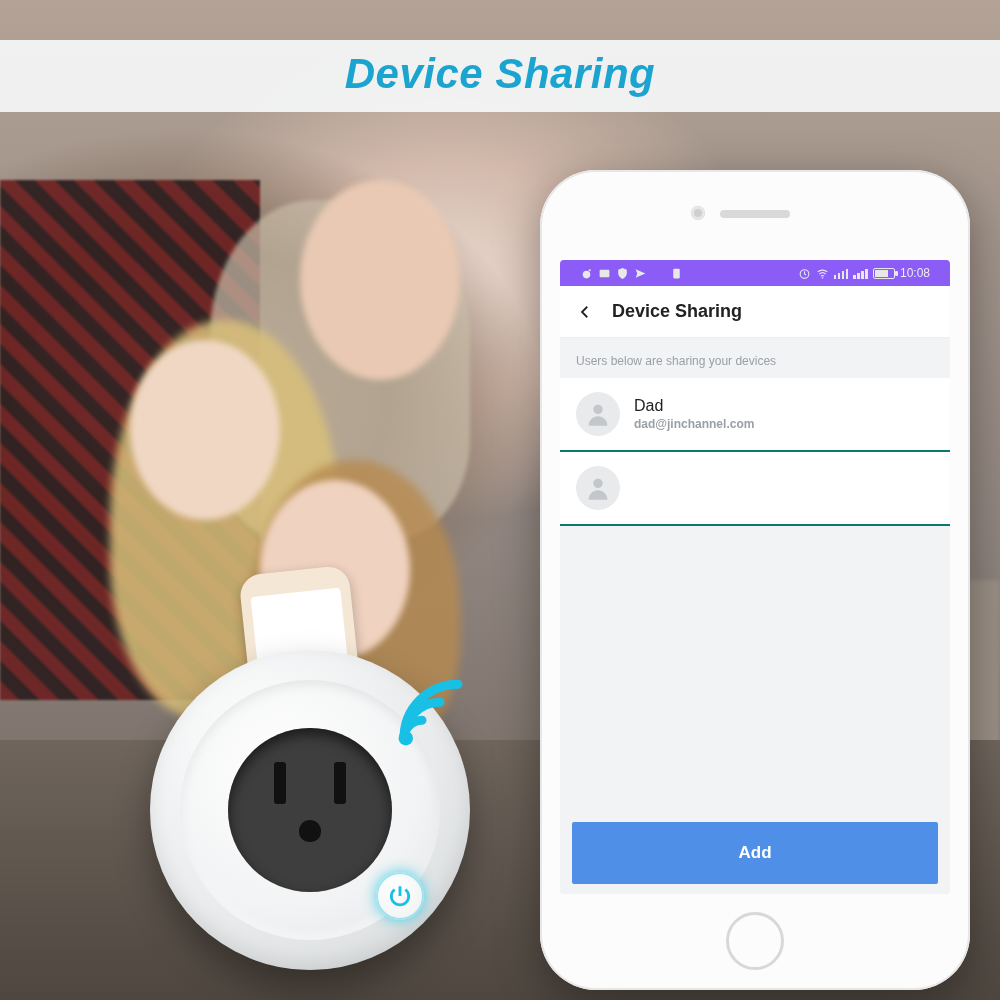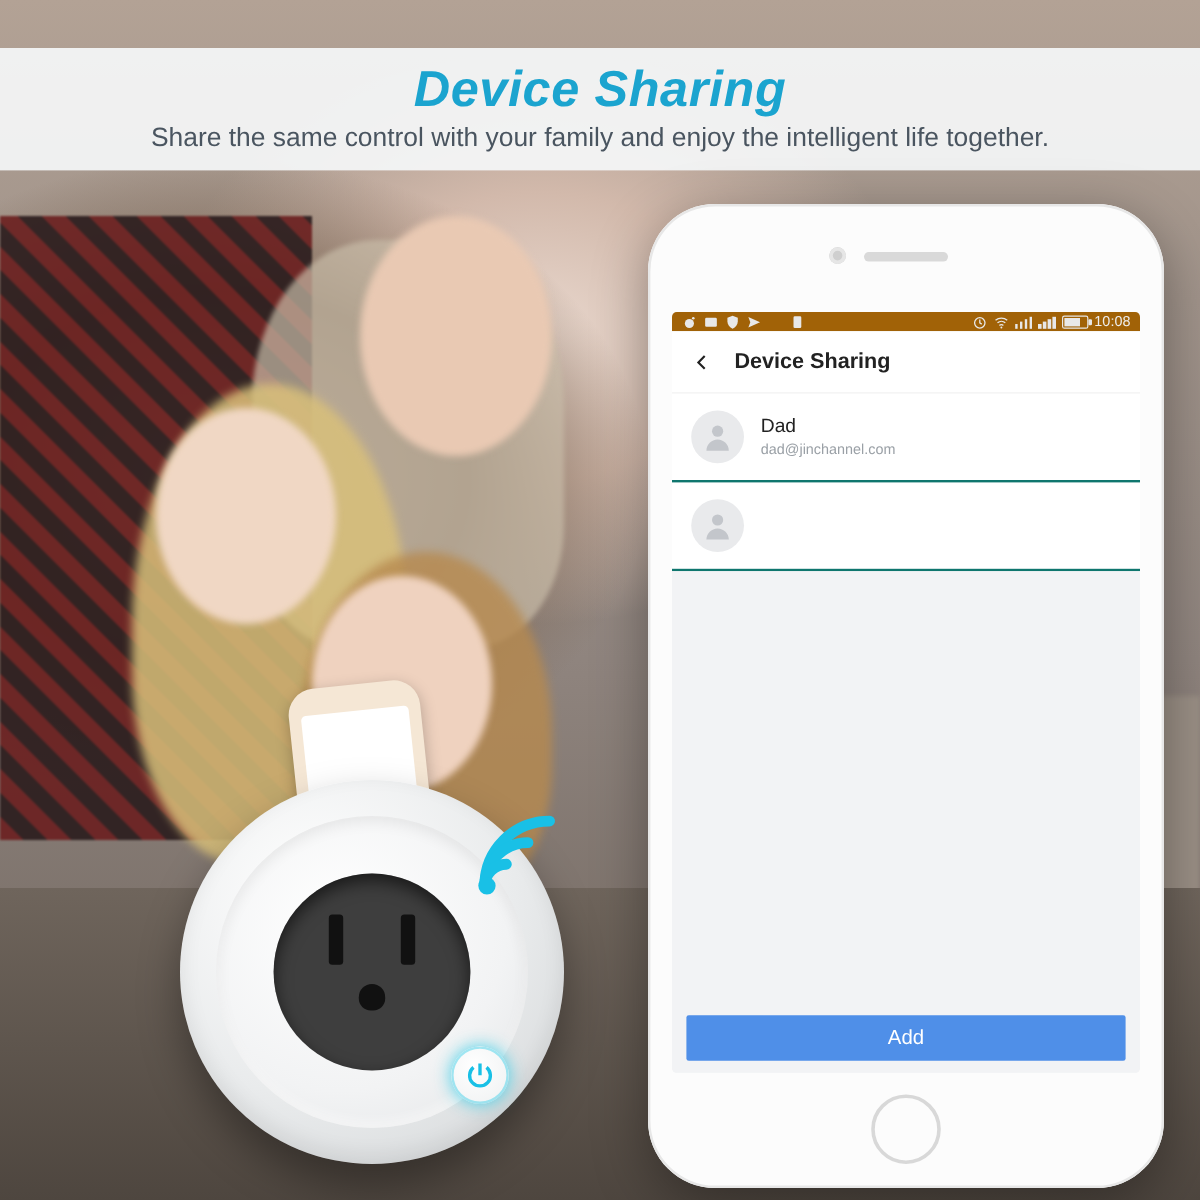--- a/index.html
+++ b/index.html
@@ -33,21 +33,21 @@
   .held-phone::after { content:""; position:absolute; left:10px; right:10px; top:22px; bottom:26px; background:#fff; border-radius:4px; }
 
   
   .phone { position:absolute; right:30px; top:170px; width:430px; height:820px; background:#fcfcfc; border-radius:56px; box-shadow:0 12px 45px rgba(0,0,0,.35), inset 0 0 0 2px #e7e7e7; }
   .phone .earpiece { position:absolute; top:40px; left:50%; transform:translateX(-50%); width:70px; height:8px; background:#d9d9d9; border-radius:5px;}
   .phone .cam { position:absolute; top:36px; left:calc(50% - 64px); width:14px; height:14px; background:#cfcfcf; border-radius:50%; box-shadow:inset 0 0 0 3px #e6e6e6;}
   .phone .homebtn { position:absolute; bottom:20px; left:50%; transform:translateX(-50%); width:58px; height:58px; border:3px solid #d8d8d8; border-radius:50%; }
   .screen { position:absolute; top:90px; bottom:96px; left:20px; right:20px; background:#f2f3f5; border-radius:4px; overflow:hidden; display:flex; flex-direction:column;}
 
   
-  .statusbar { height:16px; background:#a16207; color:#eee; display:flex; align-items:center; justify-content:space-between; padding:0 8px; font-size:12px;}
+  .statusbar { height:26px; background:#8b5cf6; color:#eee; display:flex; align-items:center; justify-content:space-between; padding:0 20px; font-size:12px;}
   .statusbar .left, .statusbar .right { display:flex; align-items:center; gap:5px;}
   .statusbar svg { display:block; }
   .sb-ico { width:13px; height:13px; fill:#e8e8e8; }
   .bars { display:flex; align-items:flex-end; gap:1.5px; height:12px;}
   .bars span { width:2.5px; background:#e8e8e8;}
   .bars span:nth-child(1){height:4px} .bars span:nth-child(2){height:6px} .bars span:nth-child(3){height:8px} .bars span:nth-child(4){height:10px}
   .batt { width:22px; height:11px; border:1.5px solid #e8e8e8; border-radius:2px; position:relative; padding:1px;}
   .batt::after{content:"";position:absolute;right:-4px;top:2px;width:2.5px;height:5px;background:#e8e8e8;border-radius:1px;}
   .batt i{display:block;width:70%;height:100%;background:#e8e8e8;}
 
@@ -57,25 +57,25 @@
   .appheader .back svg { width:18px; height:18px; stroke:#222; stroke-width:2.4; fill:none;}
   .appheader .title { font-size:18px; font-weight:700; color:#222;}
 
   .hint { font-size:12px; color:#9aa0a6; padding:16px 16px 10px; background:#f2f3f5;}
 
   .userlist { background:#fff;}
   .userrow { display:flex; align-items:center; gap:14px; padding:14px 16px; border-bottom:2px solid #0f766e;}
   .avatar { width:44px; height:44px; border-radius:50%; background:#e9eaec; display:flex; align-items:center; justify-content:center;}
   .avatar svg { width:28px; height:28px; fill:#c3c6cb;}
   .usercol .uname { font-size:16px; color:#222; font-weight:500;}
-  .usercol .uemail{ font-size:12px; color:#9aa0a6; margin-top:2px;}
+  .usercol .uemail{ font-size:12px; color:#9aa0a6; margin-top:2px;font-weight:bold;}
 
   .spacer { flex:1; background:#f2f3f5;}
   .addbar { padding:10px 12px; background:#f2f3f5;}
-  .addbtn { width:100%; height:38px; background:#4f8fe8; color:#fff; font-size:17px; border:none; border-radius:2px; font-weight:400; cursor:pointer;}
+  .addbtn { width:100%; height:62px; background:#4f8fe8; color:#fff; font-size:17px; border:none; border-radius:2px; font-weight:700; cursor:pointer;}
 
   
   .plug { position:absolute; left:150px; bottom:30px; width:320px; height:320px; }
   .plug .body  { position:absolute; inset:0; background:radial-gradient(circle at 35% 30%, #ffffff, #e9ebec 55%, #cfd2d4 100%); border-radius:50%; box-shadow:0 18px 35px rgba(0,0,0,.35), inset 0 -6px 18px rgba(0,0,0,.08);}
   .plug .ring  { position:absolute; inset:30px; border-radius:50%; background:radial-gradient(circle at 40% 35%, #fff, #f2f3f4 60%, #e1e3e5); box-shadow:inset 0 4px 12px rgba(0,0,0,.08), inset 0 -4px 10px rgba(255,255,255,.7);}
   .plug .face  { position:absolute; inset:78px; border-radius:50%; background:#3e3e3e; box-shadow:inset 0 6px 14px rgba(0,0,0,.6);}
   .plug .slot  { position:absolute; width:12px; height:42px; background:#111; border-radius:3px; top:112px;}
   .plug .slot.l{ left:124px;} .plug .slot.r{ left:184px;}
   .plug .hole  { position:absolute; width:22px; height:22px; background:#111; border-radius:50% 50% 45% 45%; top:170px; left:149px;}
   .plug .pwr   { position:absolute; right:46px; bottom:50px; width:48px; height:48px; border-radius:50%; background:radial-gradient(circle at 40% 35%, #fff, #eef0f1); box-shadow:0 0 14px rgba(28,200,230,.8), inset 0 0 0 2px rgba(28,200,230,.4); display:flex; align-items:center; justify-content:center;}
@@ -97,21 +97,20 @@
       <div class="face2"></div>
       <div class="face3"></div>
     <div class="sofa-r"></div>
       <div class="couch"></div>
   </div>
 
   <div class="held-phone"></div>
 
   <div class="banner">
     <h1>Device Sharing</h1>
-    <p>Share the same control with your family and enjoy the intelligent life together.</p>
   </div>
 
   <div class="plug">
     <div class="body"></div>
     <div class="ring"></div>
     <div class="face"></div>
     <div class="slot l"></div>
       <div class="slot r"></div>
       <div class="hole"></div>
     <div class="pwr">
@@ -190,20 +189,21 @@
 
       <div class="appheader">
         <div class="back">
           <svg viewBox="0 0 24 24">
               <path d="M15 5l-7 7 7 7"></path>
             </svg>
         </div>
         <div class="title">Device Sharing</div>
       </div>
 
+      <div class="hint">Users below are sharing your devices</div>
 
       <div class="userlist">
         <div class="userrow">
           <div class="avatar">
             <svg viewBox="0 0 24 24">
                 <circle cx="12" cy="8" r="4"></circle>
                 <path d="M4 22c0-4.4 3.6-8 8-8s8 3.6 8 8z"></path>
               </svg>
           </div>
           <div class="usercol">

